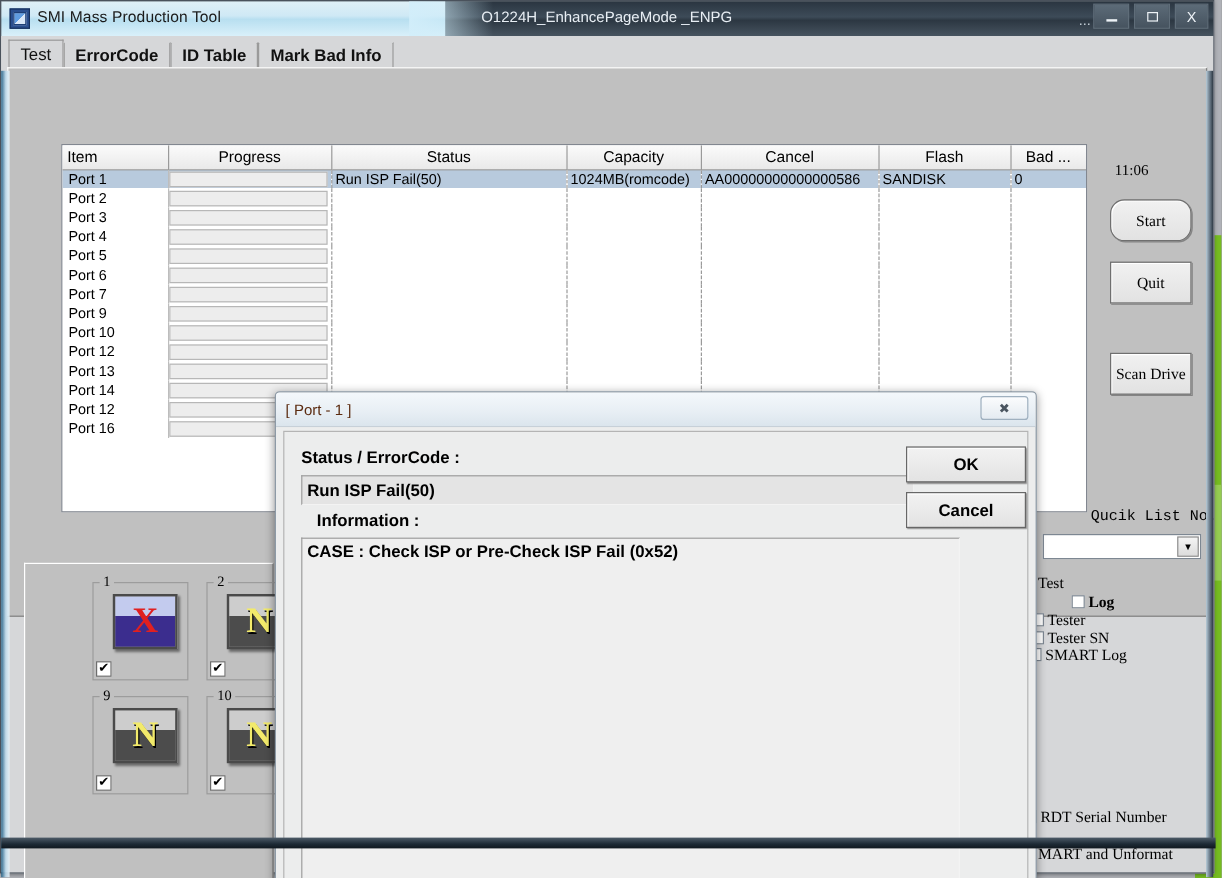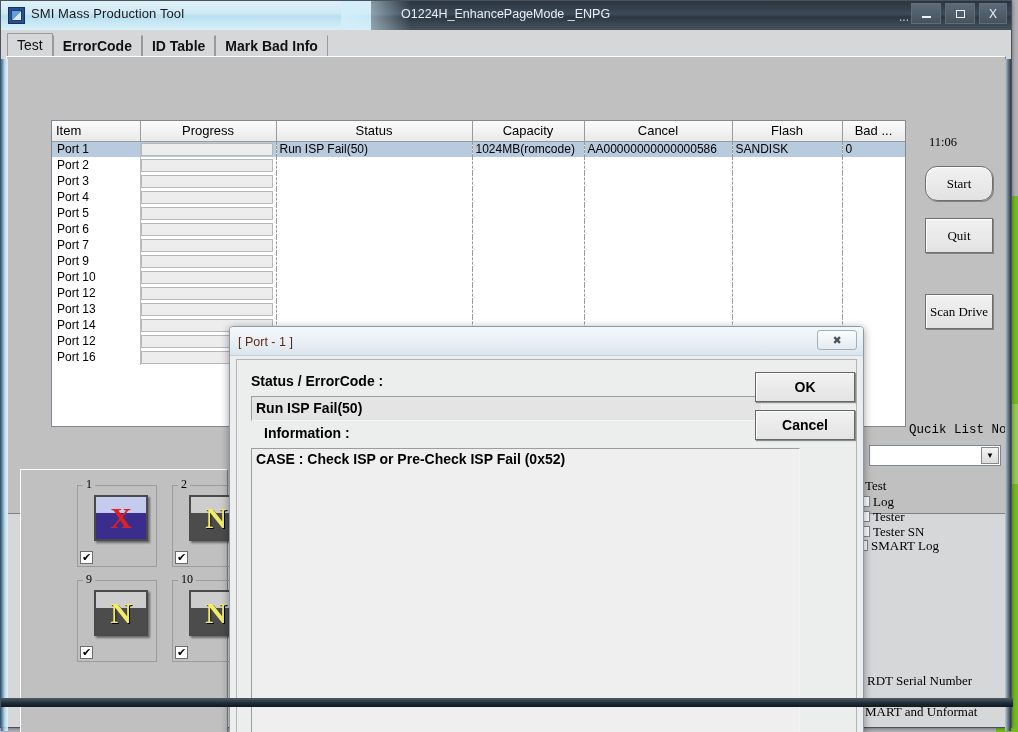--- a/index.html
+++ b/index.html
@@ -250,21 +250,21 @@
     font-family: "Liberation Serif", serif;
     font-size: 13px; color: #000;
     white-space: nowrap;
   }
   .side-check .box {
     position: absolute; left: -14px; top: 2px;
     width: 11px; height: 11px;
     background: #fff; border: 1px solid #7d8792;
   }
   #chk-1 { left: 858px; top: 421px; }
-  #chk-2 { left: 866px; top: 437px; }
+  #chk-2 { left: 900px; top: 437px; font-weight: bold; }
   #chk-3 { left: 866px; top: 452px; }
   #chk-4 { left: 866px; top: 467px; }
   #chk-5 { left: 864px; top: 481px; }
   #chk-6 { left: 860px; top: 616px; }
   #chk-7 { left: 858px; top: 647px; }
 
   
   #drive-panel {
     position: absolute;
     left: 13px; top: 412px;

